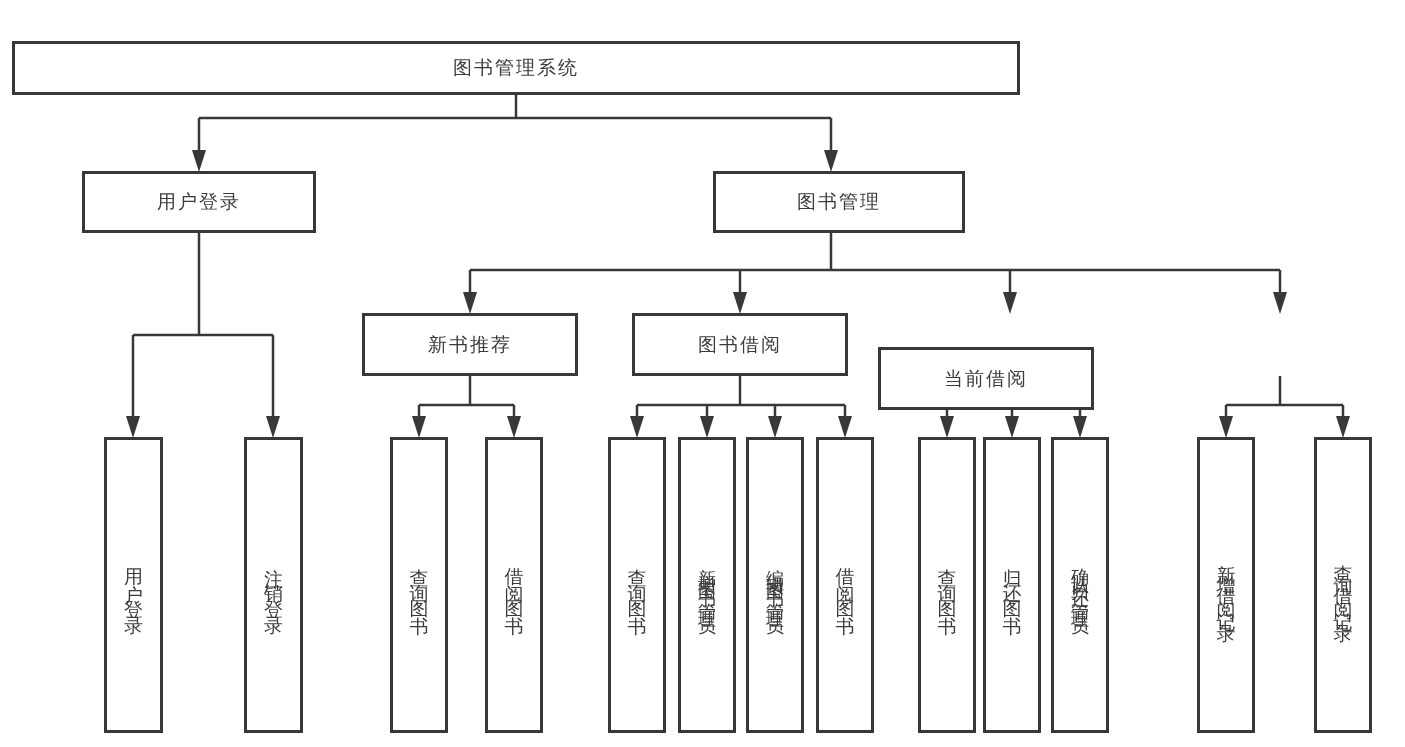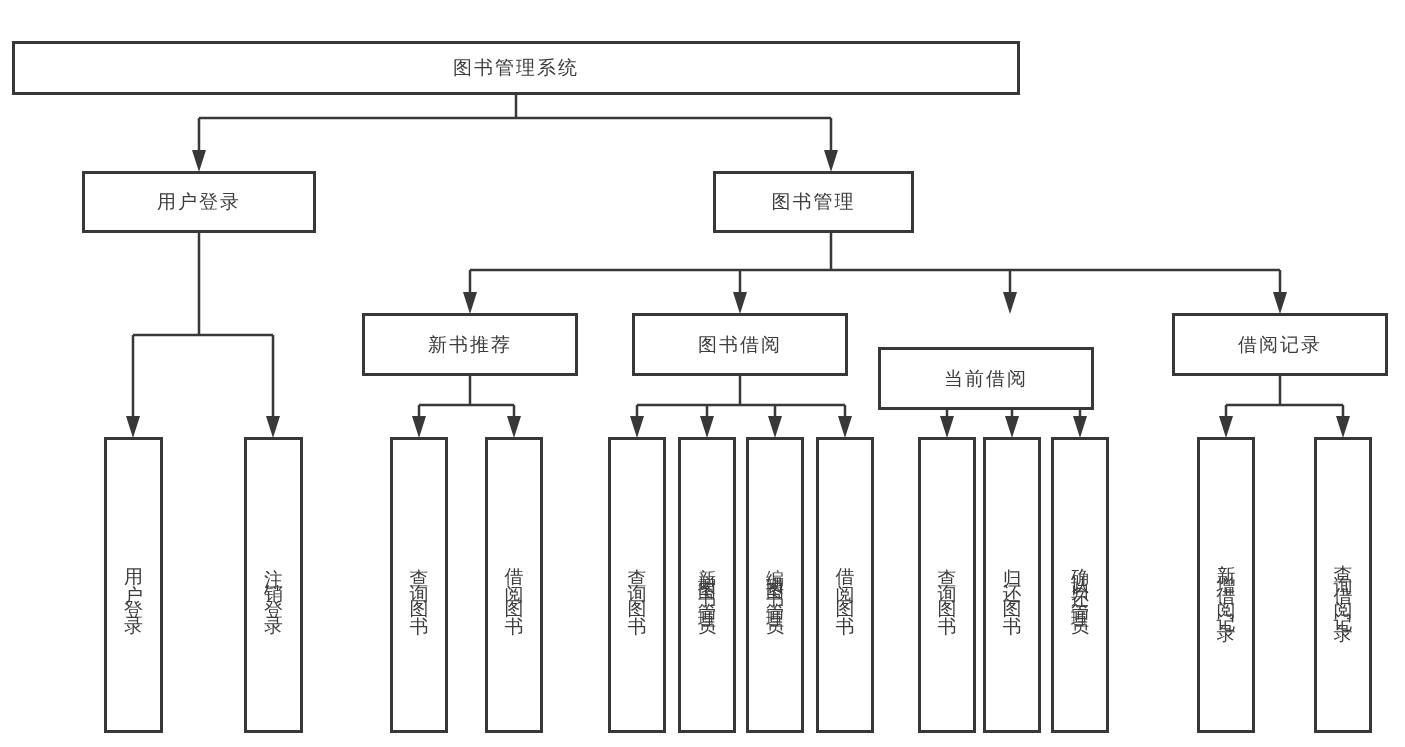--- a/index.html
+++ b/index.html
@@ -25,21 +25,21 @@
     color: #3c3c3c;
     display: flex;
     align-items: center;
     justify-content: center;
     z-index: 2;
   }
   .h-label { font-size: 19px; letter-spacing: 2px; white-space: nowrap; }
   .root-box   { left: 12px;  top: 13px;  width: 1008px; height: 54px; margin-top: 28px; }
   .l2         { top: 171px;  height: 62px; }
   .l2-user    { left: 82px;  width: 234px; }
-  .l2-book    { left: 713px; width: 201px; }
+  .l2-book    { left: 713px; width: 252px; }
   .l3         { top: 313px;  width: 216px; height: 63px; }
   .l3-a { left: 362px; justify-content: center; }
   .l3-b { left: 632px; }
   .l3-c { left: 878px; margin-top: 34px; }
   .l3-d { left: 1172px; }
   .leaf { top: 437px; height: 296px; width: 58px; }
   .v-text {
     writing-mode: vertical-rl;
     text-orientation: mixed;
     font-size: 19px;
@@ -103,23 +103,20 @@
 
   <div class="node l3 l3-a">
     <span class="h-label">新书推荐</span>
   </div>
   <div class="node l3 l3-b">
     <span class="h-label">图书借阅</span>
   </div>
   <div class="node l3 l3-c">
     <span class="h-label">当前借阅</span>
   </div>
-  <div class="node l3 l3-d">
-    <span class="h-label">借阅记录</span>
-  </div>
 
   <div class="node leaf" style="left:104px;width:59px">
     <span class="v-text len4">用户登录</span>
   </div>
   <div class="node leaf" style="left:244px;width:59px">
     <span class="v-text len4">注销登录</span>
   </div>
 
   <div class="node leaf" style="left:390px">
     <span class="v-text len4">查询图书</span>

